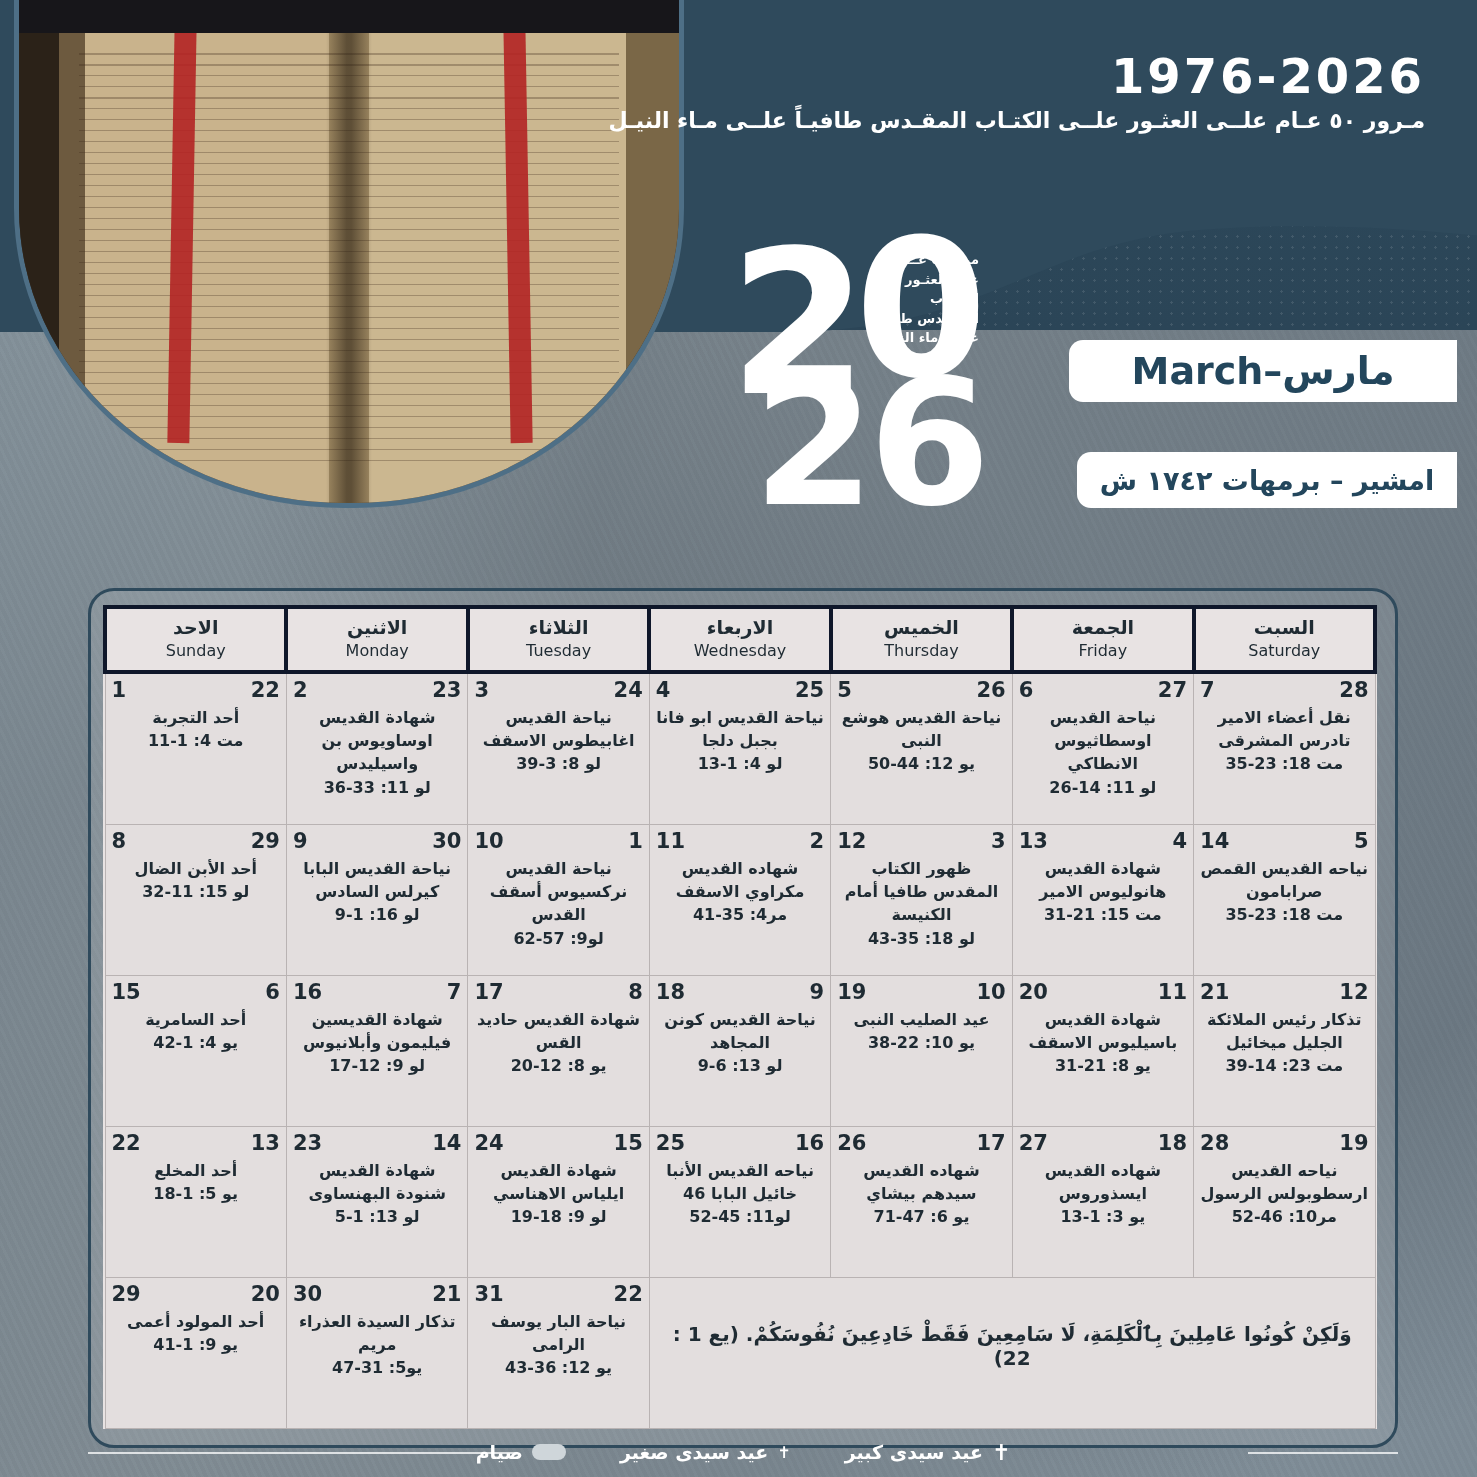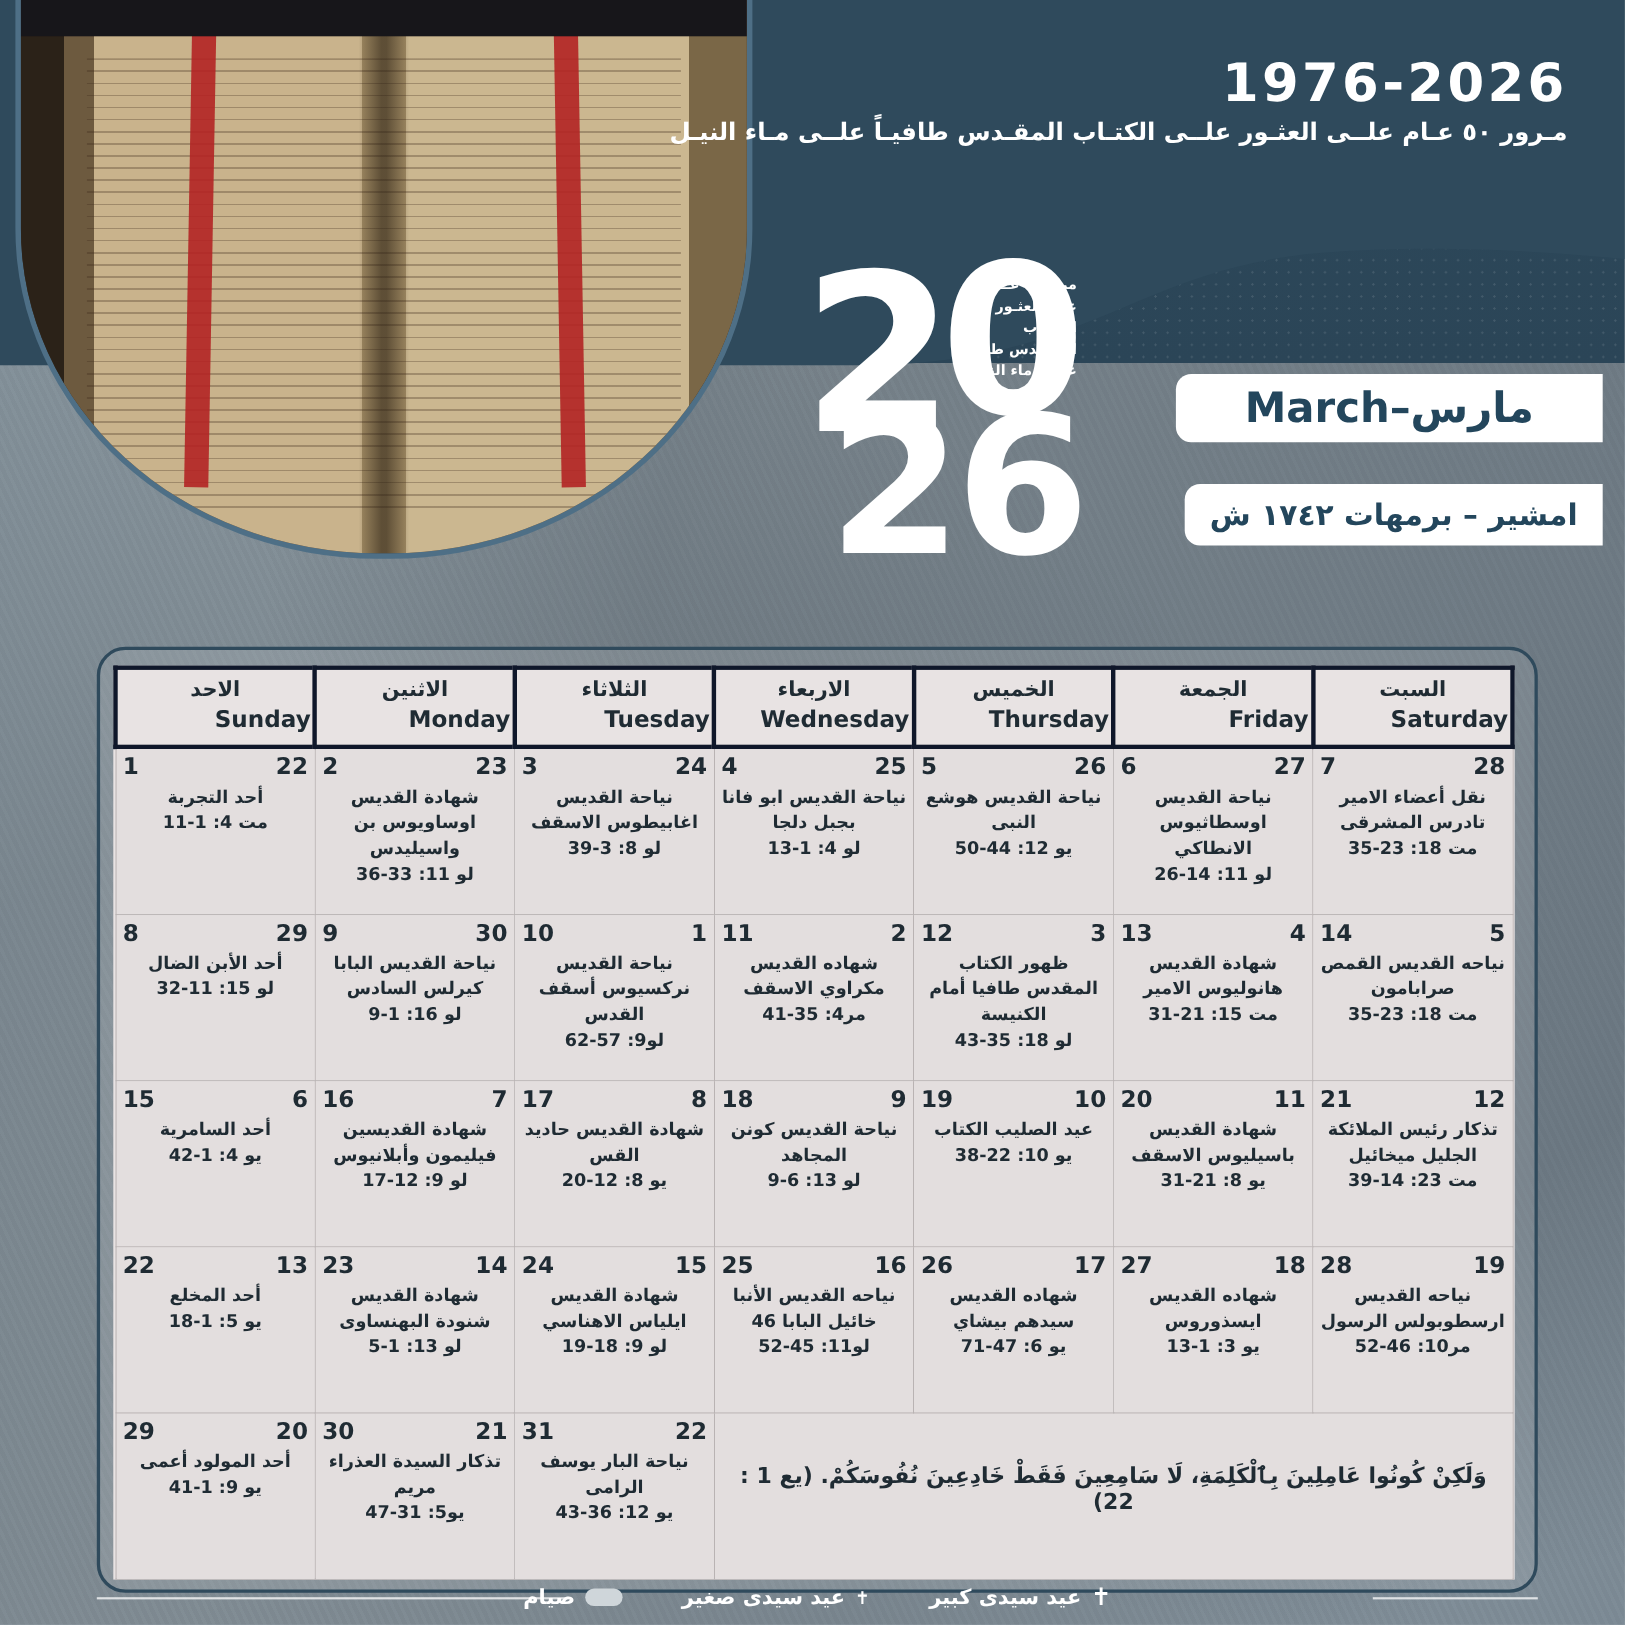--- a/index.html
+++ b/index.html
@@ -95,21 +95,21 @@
   }
 
   
   .pill-month{
     position:absolute;right:20px;top:340px;width:388px;height:62px;
     background:#fff;border-radius:14px 0 0 14px;
     display:flex;align-items:center;justify-content:center;
     color:#23465c;font-size:38px;font-weight:bold;
   }
   .pill-copt{
-    position:absolute;right:20px;top:440px;width:380px;height:56px;
+    position:absolute;right:20px;top:452px;width:380px;height:56px;
     background:#fff;border-radius:14px 0 0 14px;
     display:flex;align-items:center;justify-content:center;
     color:#23465c;font-size:27px;font-weight:bold;
   }
 
   
   .calwrap{
     position:absolute;left:88px;top:588px;width:1310px;height:860px;
     border:3px solid #2f4a5c;border-radius:26px;
     background:rgba(255,255,255,.10);
@@ -117,21 +117,21 @@
   }
   table.cal{
     width:1274px;border-collapse:collapse;table-layout:fixed;
     background:#e8e3e3;
   }
   table.cal th{
     background:#e8e3e3;border:4px solid #0f172a;padding:6px 2px 8px 2px;
     color:#1f2b33;
   }
   th .ar{font-size:19px;font-weight:bold;display:block;line-height:1.3;}
-  th .en{font-size:21px;font-weight:bold;display:block;line-height:1.4;text-align:right;}
+  th .en{font-size:16px;font-weight:normal;display:block;line-height:1.4;}
   table.cal td{
     border:1px solid #b9b3b3;vertical-align:top;height:142px;
     background:#e3dede;padding:4px 6px 4px 6px;position:relative;
   }
   td .nums{display:flex;justify-content:space-between;align-items:flex-start;}
   td .cop{font-size:21px;font-weight:bold;color:#1f2b33;}
   td .gre{font-size:21px;font-weight:bold;color:#1f2b33;}
   td .body{
     margin-top:4px;text-align:center;font-size:16px;font-weight:bold;
     color:#1f2b33;line-height:1.45;
@@ -356,21 +356,21 @@
               <span class="cop">11</span>
               <span class="gre">20</span>
             </div>
             <div class="body"><span>شهادة القديس باسيليوس الاسقف</span><span class="ref">يو 8: 21-31</span></div>
           </td>
         <td>
             <div class="nums">
               <span class="cop">10</span>
               <span class="gre">19</span>
             </div>
-            <div class="body"><span>عيد  الصليب الكتاب</span><span class="ref">يو 10: 22-38</span></div>
+            <div class="body"><span>عيد  الصليب النبى</span><span class="ref">يو 10: 22-38</span></div>
           </td>
         <td>
             <div class="nums">
               <span class="cop">9</span>
               <span class="gre">18</span>
             </div>
             <div class="body"><span>نياحة القديس كونن المجاهد</span><span class="ref">لو 13: 6-9</span></div>
           </td>
         <td>
             <div class="nums">

